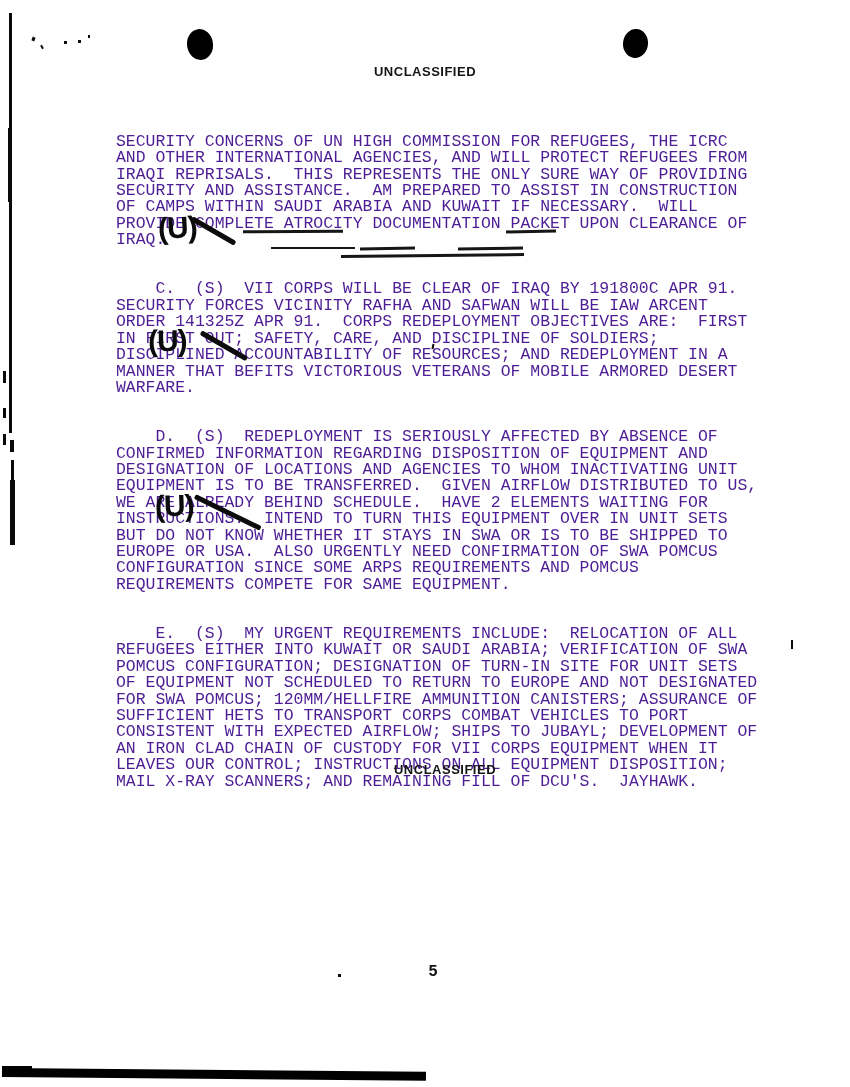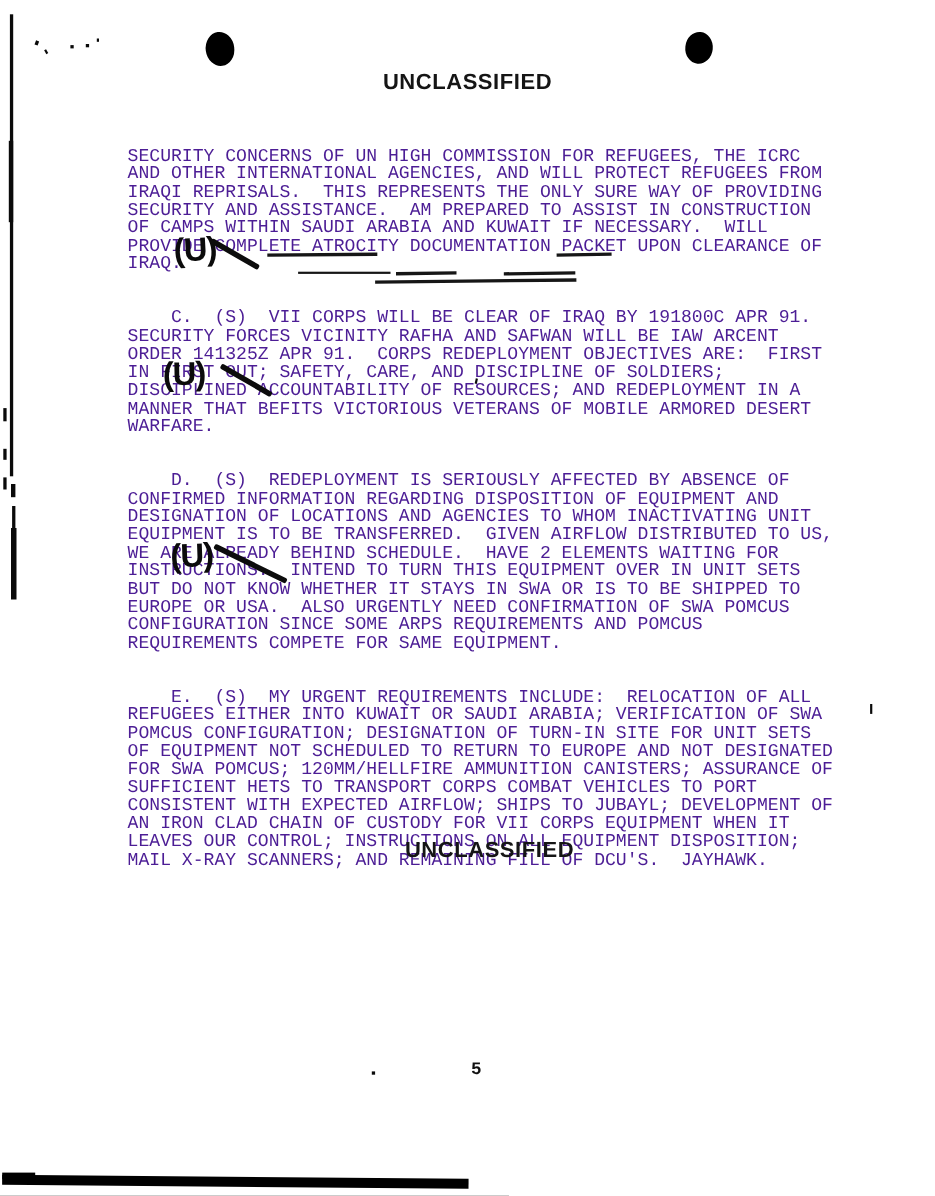--- a/index.html
+++ b/index.html
@@ -12,21 +12,21 @@
   .doc{
     position:absolute; left:116px; top:101px;
     font-size:16.45px; line-height:16.4px; font-weight:normal;
     color:#4c1d95; white-space:pre; letter-spacing:0;
   }
   .para{white-space:pre;}
   
   .banner{
     position:absolute; left:0; right:0; text-align:center;
     font-family:"Liberation Sans","DejaVu Sans",sans-serif;
-    font-weight:bold; font-size:20px; letter-spacing:0.5px; color:#151515;
+    font-weight:bold; font-size:13px; letter-spacing:0.5px; color:#151515;
   }
   .banner.top{top:64px;}
   .banner.bottom{top:762px; transform:translateX(20px);}
   
   .pagenum{
     position:absolute; top:963px; left:0; right:0; text-align:center;
     transform:translateX(8px);
     font-size:16px; font-weight:bold; color:#111;
   }
   

